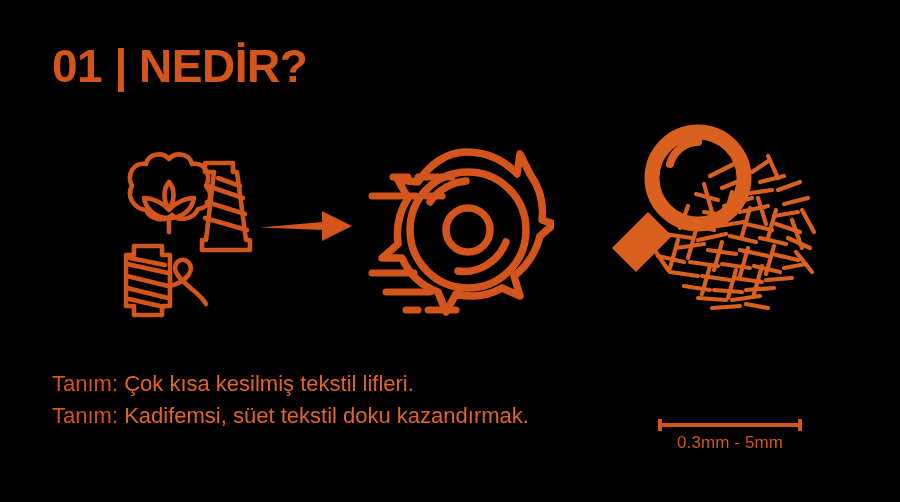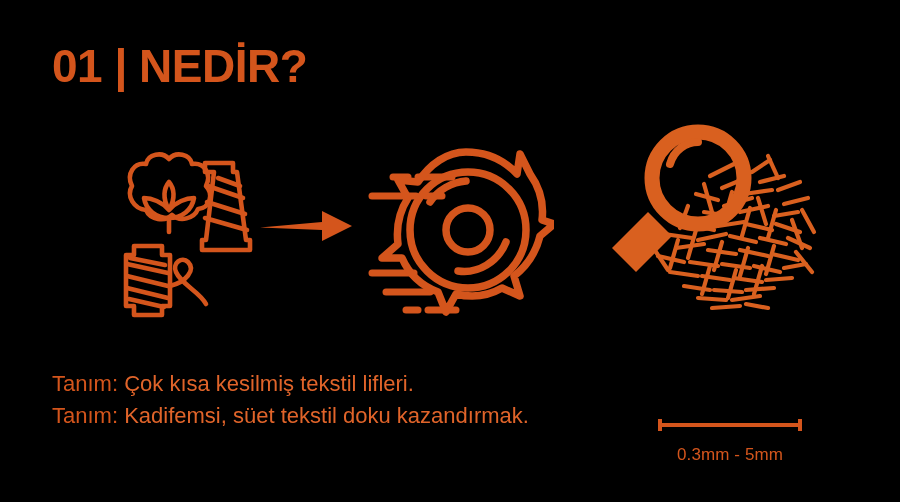--- a/index.html
+++ b/index.html
@@ -54,21 +54,21 @@
   
   #scale-wrap {
     position: absolute;
     left: 650px;
     top: 300px;
     width: 160px;
     text-align: center;
   }
   #scale-bracket { display: block; }
   #scale-label {
-    margin-top: 13px;
+    margin-top: 1px;
     font-size: 17px;
     font-weight: 400;
     color: #D4551C;
     letter-spacing: 0.1px;
     white-space: nowrap;
   }
 
   
   #captions {
     position: absolute;

